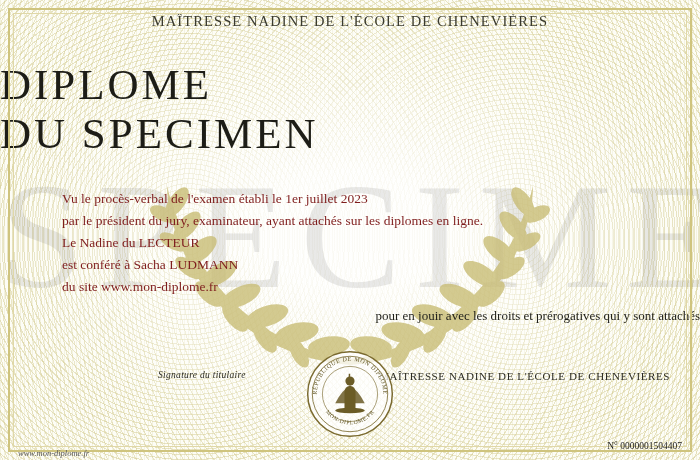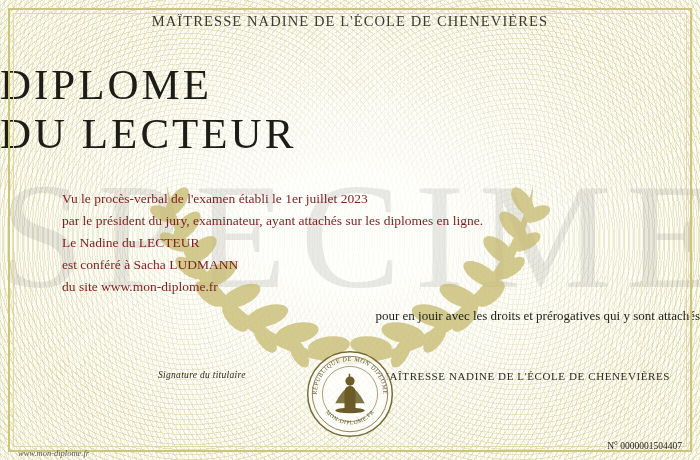--- a/index.html
+++ b/index.html
@@ -201,21 +201,21 @@
         <ellipse cx="150" cy="188" rx="17" ry="8" transform="rotate(55 150 188)"></ellipse>
         <ellipse cx="184" cy="203" rx="16" ry="7.5" transform="rotate(62 184 203)"></ellipse>
       </g>
     </g>
   </svg>
 
   <div class="header">Maîtresse Nadine de l'école de Chenevières</div>
 
   <div class="title">
     <span class="l1">DIPLOME</span>
-    <span class="l2">DU LECTEUR</span>
+    <span class="l2">DU SPECIMEN</span>
   </div>
 
   <div class="body-text">
     <div>Vu le procès-verbal de l'examen établi le 1er juillet 2023</div>
     <div>par le président du jury, examinateur, ayant attachés sur les diplomes en ligne.</div>
     <div>Le Nadine du LECTEUR</div>
     <div>est conféré à Sacha  LUDMANN</div>
     <div>du site www.mon-diplome.fr</div>
   </div>
 

